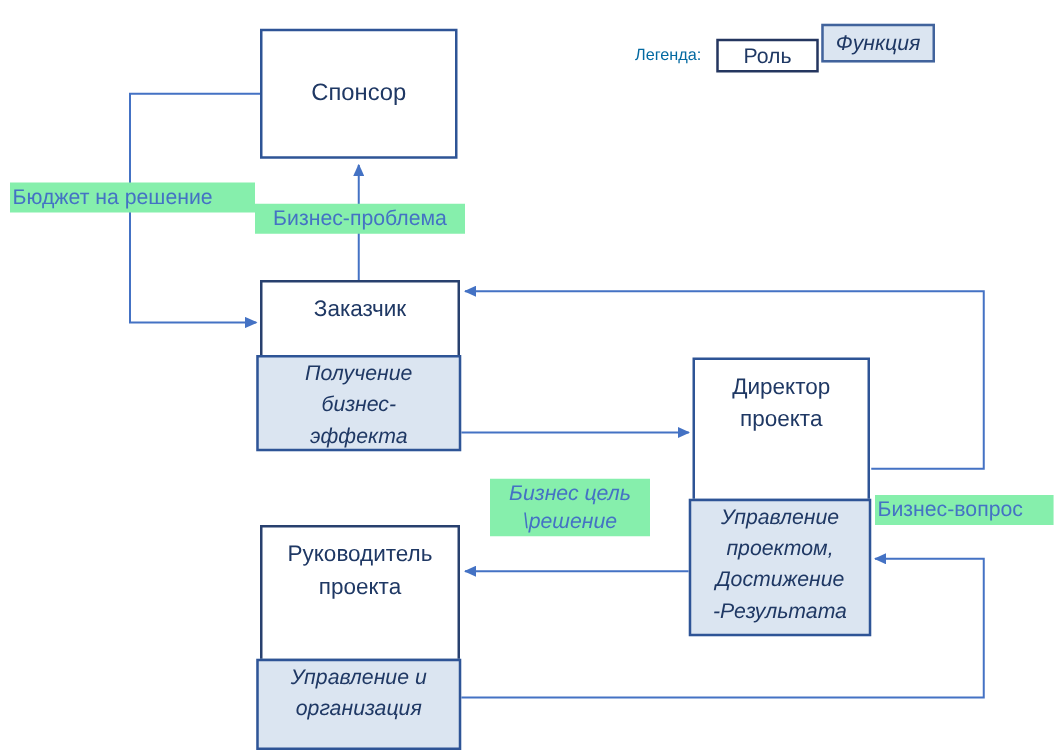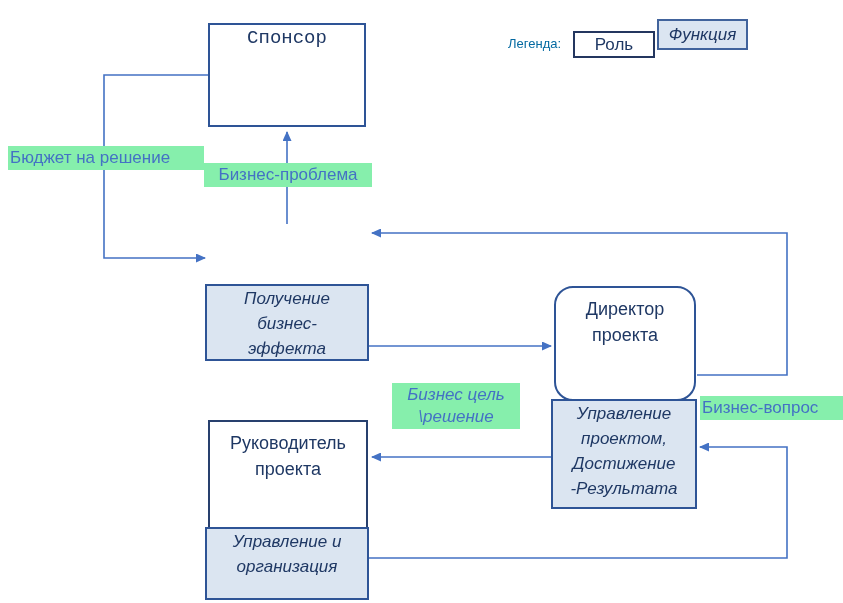--- a/index.html
+++ b/index.html
@@ -11,21 +11,21 @@
   .box{
     position:absolute;box-sizing:border-box;z-index:2;
     display:flex;justify-content:center;text-align:center;
     color:#1f3864;white-space:pre-line;
   }
   .role-box{
     background:#ffffff;border:2px solid #2e5496;
     font-size:18px;line-height:26px;align-items:flex-start;padding-top:8px;
   }
   .role-dark{border-color:#28406e;}
-  .role-center{padding-top:0;font-size:19px;font-family:Liberation Mono, monospace;}
+  .role-center{align-items:center;padding-top:0;font-size:19px;}
   .func-box{
     background:#dbe5f1;border:2px solid #2e5496;
     font-style:italic;font-size:17px;line-height:25px;align-items:flex-start;
   }
   .edge-label{
     position:absolute;z-index:3;background:#86efac;color:#4472c4;
     font-size:17px;line-height:22px;padding:1px 2px;white-space:pre-line;
   }
   .legend{position:absolute;z-index:3;}
   .legend-title{
@@ -60,27 +60,30 @@
     <path d="M369,346 L551,346" fill="none" stroke="#4472c4" stroke-width="1.6" marker-end="url(#arr)"></path>
     <path d="M697,375 L787,375 L787,233 L372,233" fill="none" stroke="#4472c4" stroke-width="1.6" marker-end="url(#arr)"></path>
     <path d="M551,457 L372,457" fill="none" stroke="#4472c4" stroke-width="1.6" marker-end="url(#arr)"></path>
     <path d="M369,558 L787,558 L787,447 L700,447" fill="none" stroke="#4472c4" stroke-width="1.6" marker-end="url(#arr)"></path>
   </svg>
 
   <div class="box role-box role-center" style="left:208px;top:23px;width:158px;height:104px;">
     <span>Спонсор</span>
   </div>
 
+  <div class="box role-box role-dark" style="left:208px;top:224px;width:160px;height:62px;">
+    <span>Заказчик</span>
+  </div>
   <div class="box func-box" style="left:205px;top:284px;width:164px;height:77px;">
     <span>Получение
 бизнес-
 эффекта</span>
   </div>
 
-  <div class="box role-box" style="left:554px;top:286px;width:142px;height:115px;border-radius:19px;">
+  <div class="box role-box" style="left:554px;top:286px;width:142px;height:115px;">
     <span>Директор
 проекта</span>
   </div>
   <div class="box func-box" style="left:551px;top:399px;width:146px;height:110px;">
     <span>Управление
 проектом,
 Достижение
 -Результата</span>
   </div>
 

